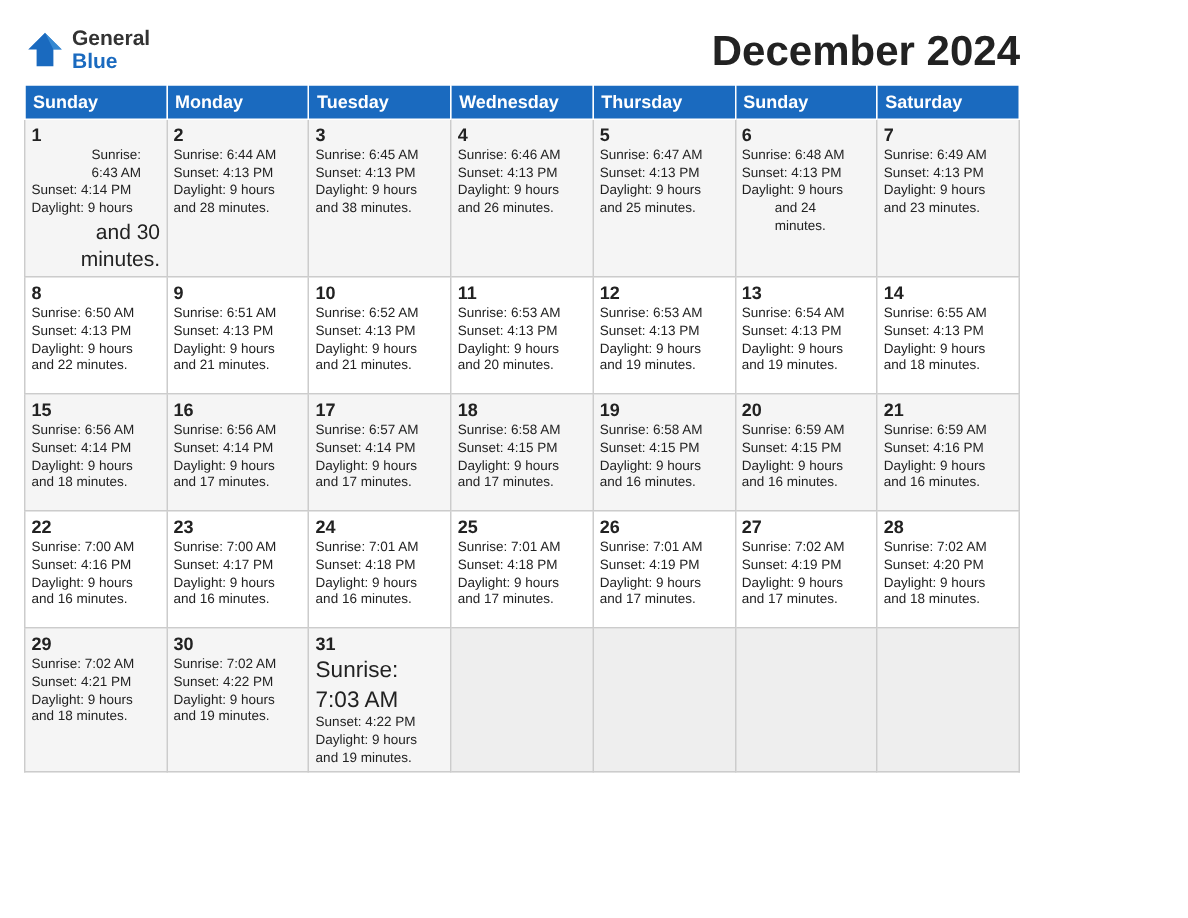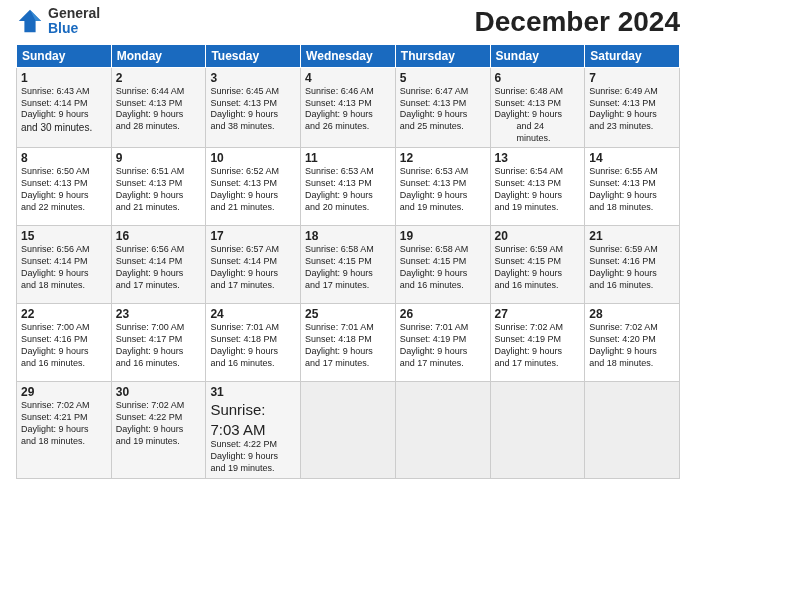--- a/index.html
+++ b/index.html
@@ -5,21 +5,21 @@
     * { box-sizing: border-box; margin: 0; padding: 0; }
     body {
       font-family: Arial, sans-serif;
       background: #fff;
       width: 792px;
       height: 612px;
       overflow: hidden;
     }
     .container {
       width: 696px;
-      padding: 6px 16px 8px 16px;
+      padding: 18px 16px 8px 16px;
     }
     .header-row {
       display: flex;
       justify-content: space-between;
       align-items: flex-start;
       margin-bottom: 6px;
     }
     .logo {
       display: flex;
       align-items: center;
@@ -127,24 +127,24 @@
         <th>Wednesday</th>
         <th>Thursday</th>
         <th>Sunday</th>
         <th>Saturday</th>
       </tr>
     </thead>
     <tbody id="calendar-body">
     <tr>
           <td>
             <span class="day-num">1</span>
-            <div style="font-size: 9px; line-height: 1.3;">Sunrise: 6:43 AM</div>
+            <div style="font-size: 9px; line-height: 1.3; margin-left: 40px;">Sunrise: 6:43 AM</div>
             <div style="font-size: 9px; line-height: 1.3;">Sunset: 4:14 PM</div>
             <div style="font-size: 9px; line-height: 1.3;">Daylight: 9 hours</div>
-            <div style="font-size: 10px; line-height: 1.3;">and 30 minutes.</div>
+            <div style="font-size: 14px; line-height: 1.3; text-align: right;">and 30 minutes.</div>
           </td>
           <td>
             <span class="day-num">2</span>
             <div style="font-size: 9px; line-height: 1.3;">Sunrise: 6:44 AM</div>
             <div style="font-size: 9px; line-height: 1.3;">Sunset: 4:13 PM</div>
             <div style="font-size: 9px; line-height: 1.3;">Daylight: 9 hours</div>
             <div style="font-size: 9px; line-height: 1.3;">and 28 minutes.</div>
           </td>
           <td>
             <span class="day-num">3</span>

